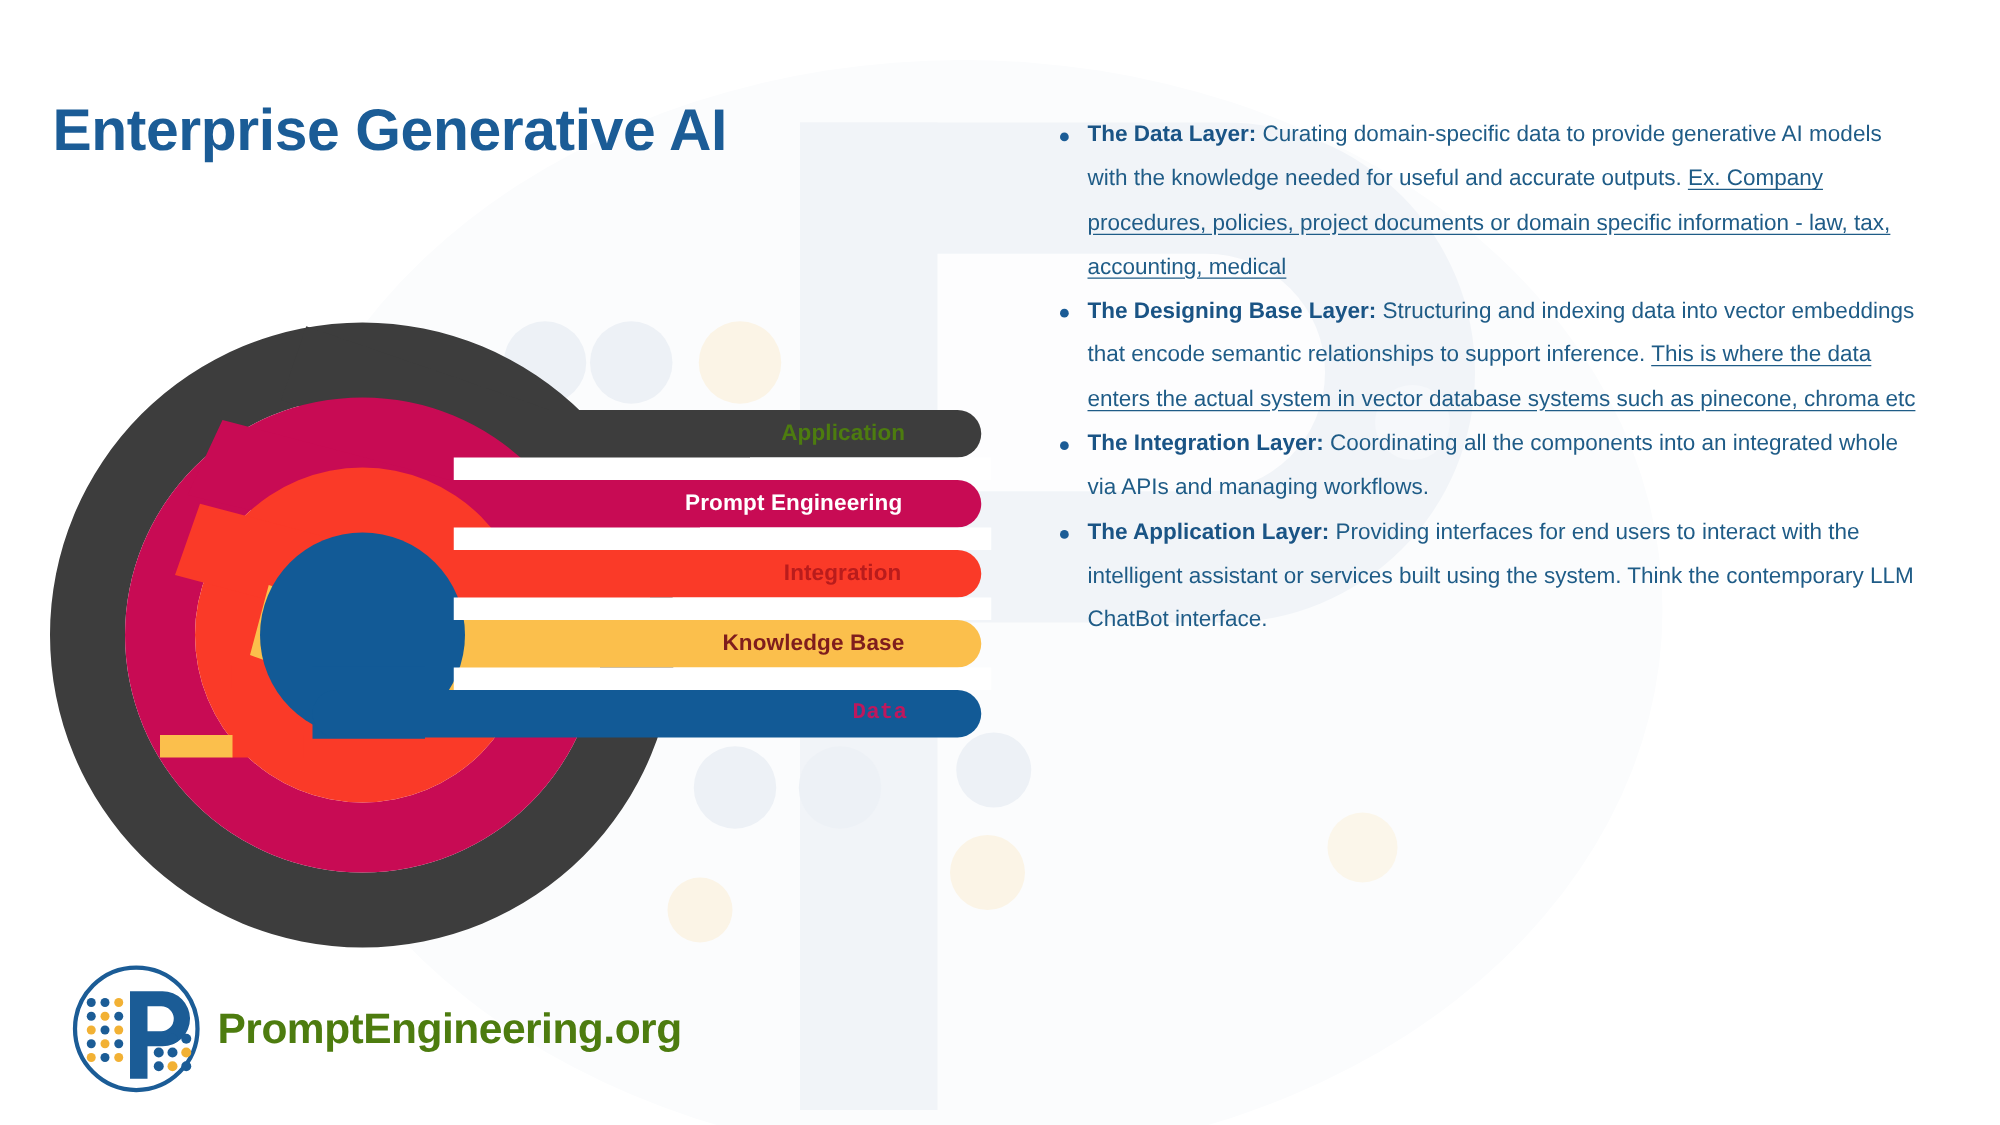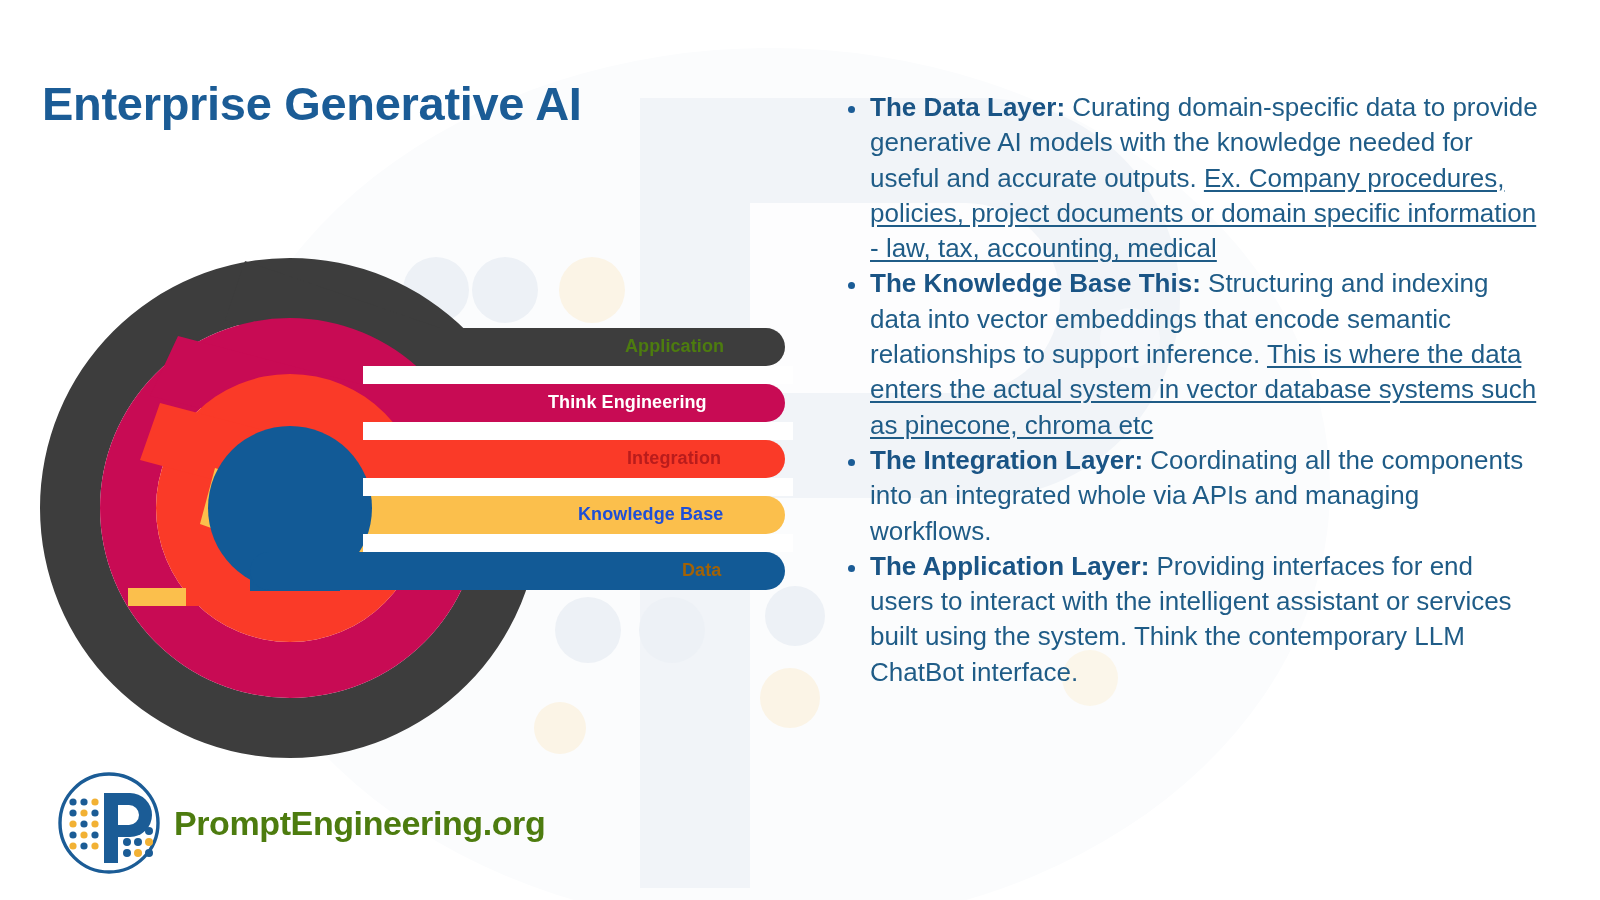--- a/index.html
+++ b/index.html
@@ -84,21 +84,21 @@
     width: 700px;
     z-index: 5;
     margin: 0;
     padding: 0;
     list-style: none;
     color: #1F5C87;
   }
   .bullets li {
     position: relative;
     padding-left: 32px;
-    font-size: 26px;
+    font-size: 18px;
     line-height: 35.3px;
     margin-bottom: 0px;
   }
   .bullets li::before {
     content: "";
     position: absolute;
     left: 10px;
     top: 16px;
     width: 7px;
     height: 7px;
@@ -202,27 +202,27 @@
 
       <rect x="363" y="138" width="430" height="18" fill="#FFFFFF"></rect>
       <rect x="363" y="194" width="430" height="18" fill="#FFFFFF"></rect>
       <rect x="363" y="250" width="430" height="18" fill="#FFFFFF"></rect>
       <rect x="363" y="306" width="430" height="18" fill="#FFFFFF"></rect>
     </g>
   </svg>
 
   <div class="pill-label" style="left:625px; top:298px; color:#4d7c0f;">Application</div>
 
-  <div class="pill-label" style="left:548px; top:354px; color:#ffffff;">Think Engineering</div>
+  <div class="pill-label" style="left:548px; top:354px; color:#ffffff;">Prompt Engineering</div>
 
   <div class="pill-label" style="left:627px; top:410px; color:#b91c1c;">Integration</div>
 
-  <div class="pill-label" style="left:578px; top:466px; color:#1d4ed8;">Knowledge Base</div>
-
-  <div class="pill-label" style="left:682px; top:522px; color:#a16207;">Data</div>
+  <div class="pill-label" style="left:578px; top:466px; color:#7f1d1d;">Knowledge Base</div>
+
+  <div class="pill-label" style="left:682px; top:522px; color:#be185d;font-family:Liberation Mono, monospace;">Data</div>
 
   <div class="logo-wrap">
     <svg width="118" height="104" viewBox="0 0 118 104">
       <circle cx="59" cy="52" r="49" fill="none" stroke="#1B5C96" stroke-width="3.4"></circle>
 
       <g fill="#1B5C96">
         <circle cx="23" cy="31" r="3.6"></circle>
           <circle cx="34" cy="31" r="3.6"></circle>
         <circle cx="23" cy="42" r="3.6"></circle>
         <circle cx="45" cy="42" r="3.6"></circle>
@@ -259,21 +259,21 @@
       </g>
     </svg>
     <span class="logo-text">PromptEngineering.org</span>
   </div>
 
   <ul class="bullets">
     <li>
       <b>The Data Layer:</b><span> Curating domain-specific data to provide generative AI models with the knowledge needed for useful and accurate outputs. </span><u>Ex. Company procedures, policies, project documents or domain specific information - law, tax, accounting, medical</u>
     </li>
     <li>
-      <b>The Knowledge Base This:</b><span> Structuring and indexing data into vector embeddings that encode semantic relationships to support inference. </span><u>This is where the data enters the actual system in vector database systems such as pinecone, chroma etc</u>
+      <b>The Designing Base Layer:</b><span> Structuring and indexing data into vector embeddings that encode semantic relationships to support inference. </span><u>This is where the data enters the actual system in vector database systems such as pinecone, chroma etc</u>
     </li>
     <li>
       <b>The Integration Layer:</b><span> Coordinating all the components into an integrated whole via APIs and managing workflows.</span><u></u>
     </li>
     <li>
       <b>The Application Layer:</b><span> Providing interfaces for end users to interact with the intelligent assistant or services built using the system. Think the contemporary LLM ChatBot interface.</span><u></u>
     </li>
   </ul>
 
 </div>

